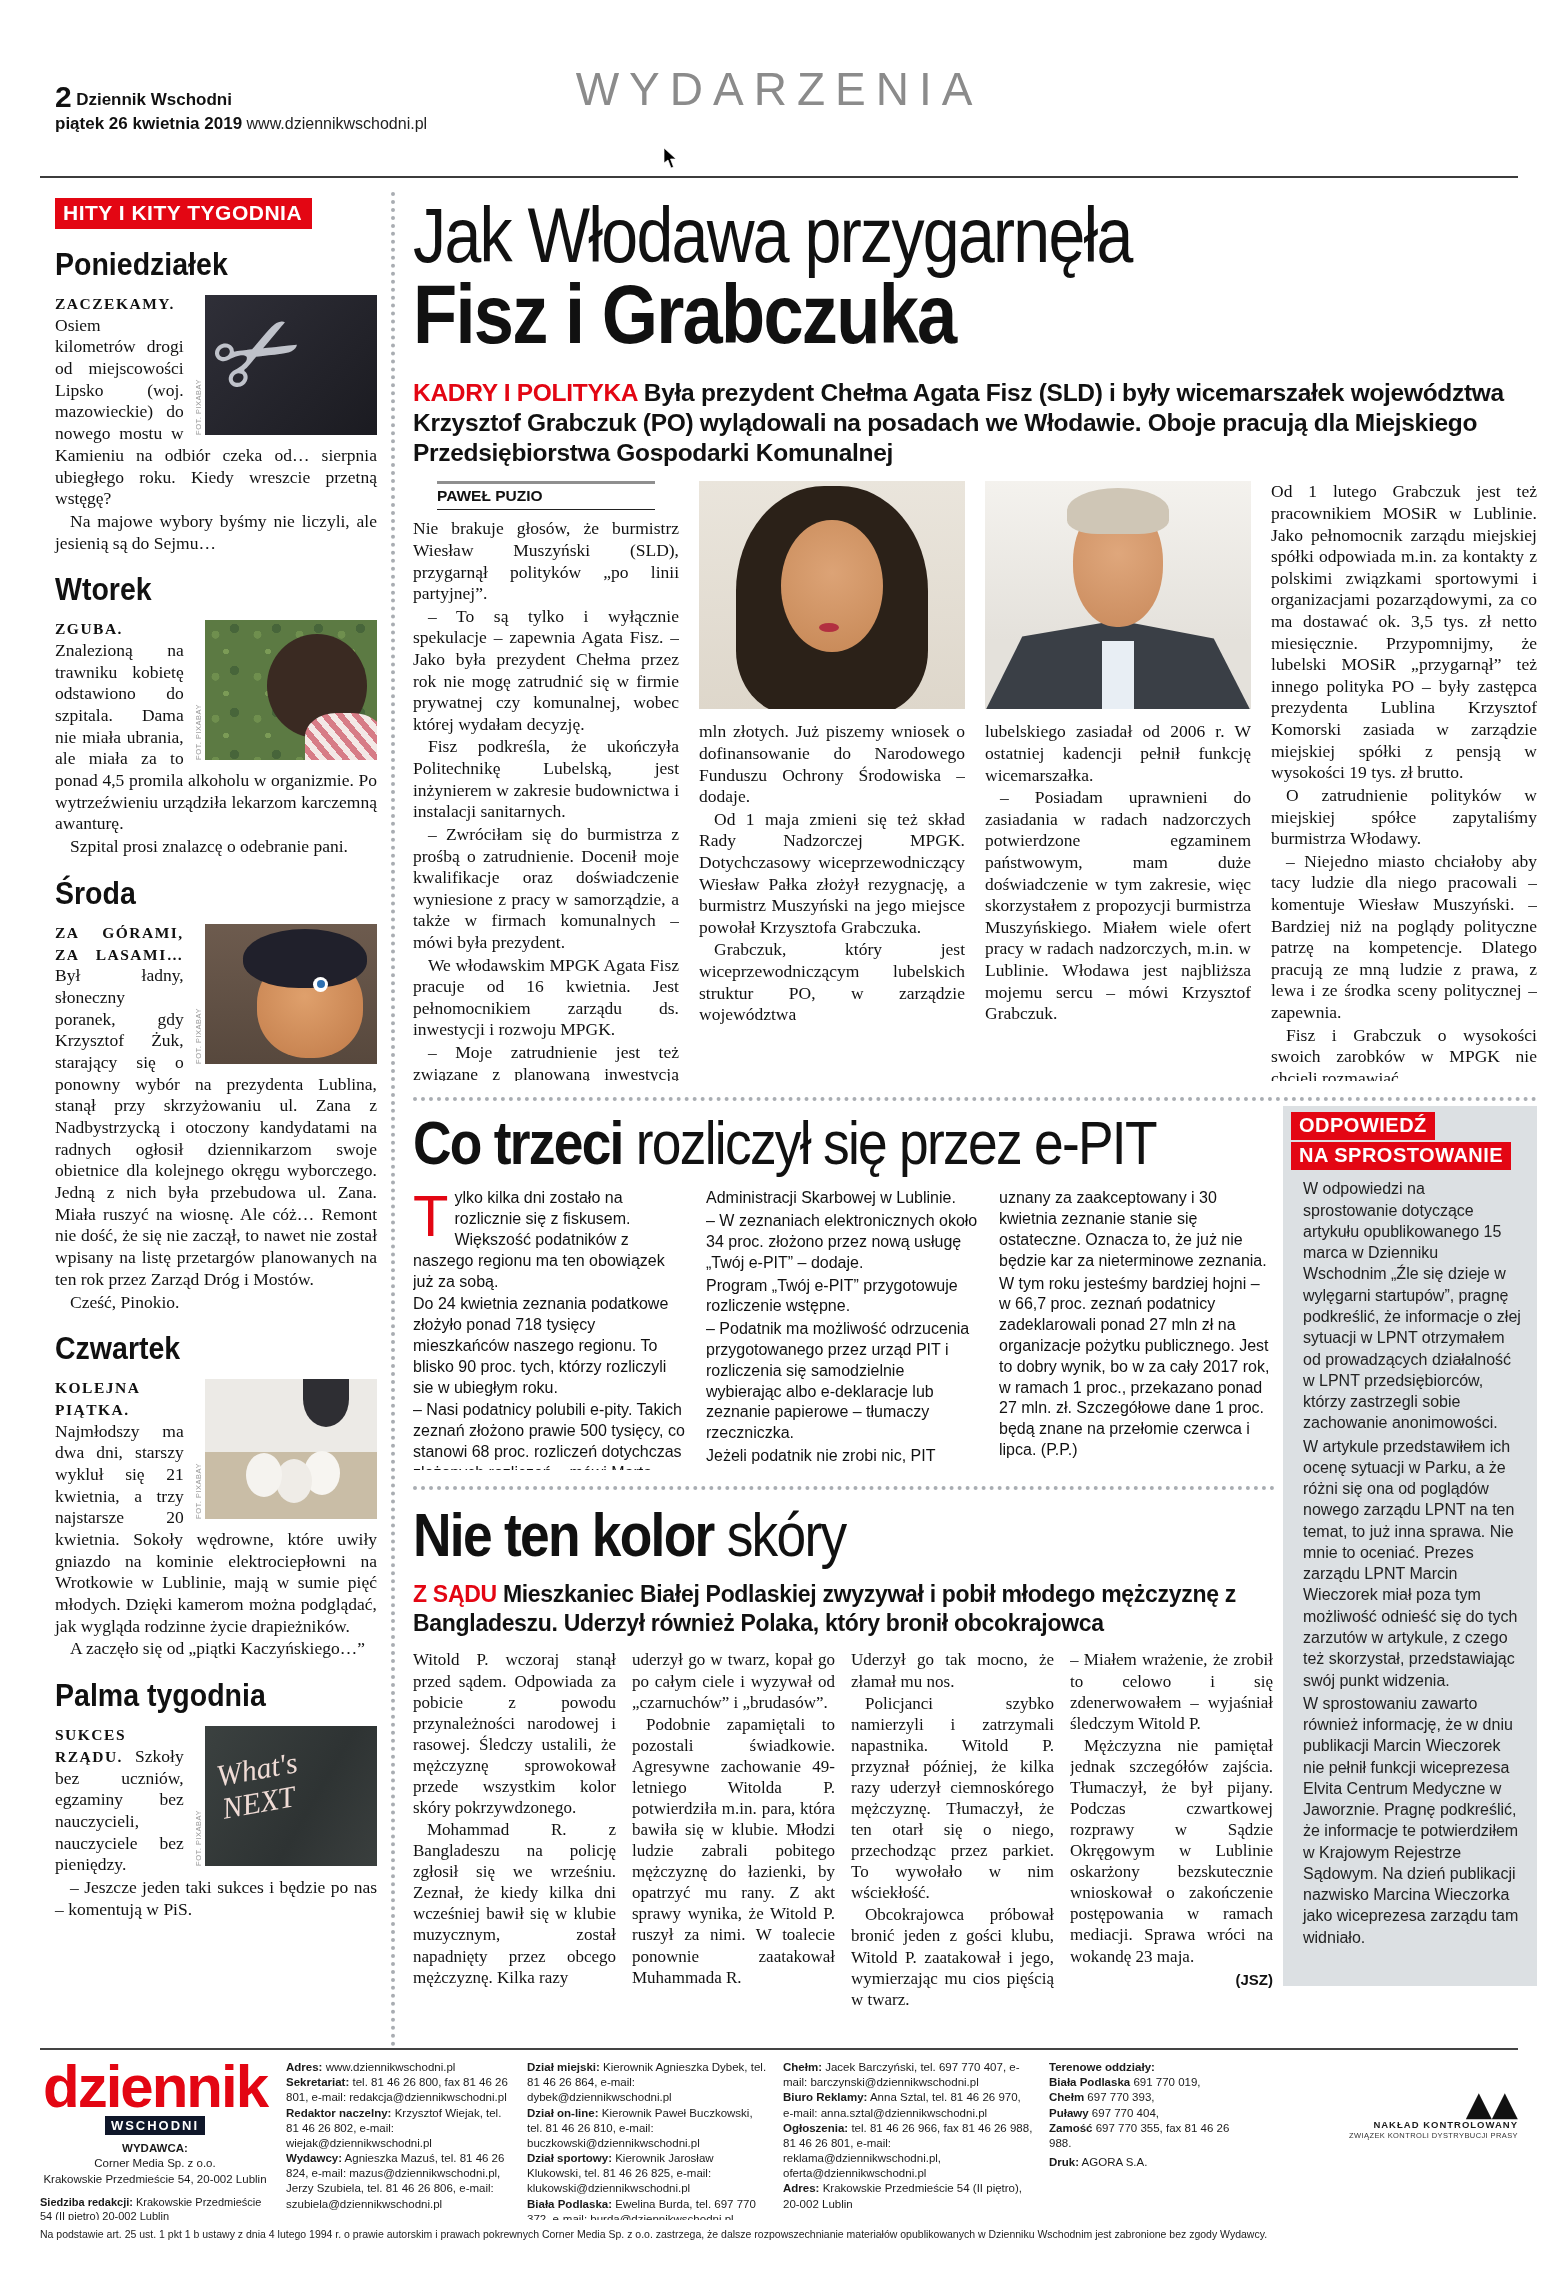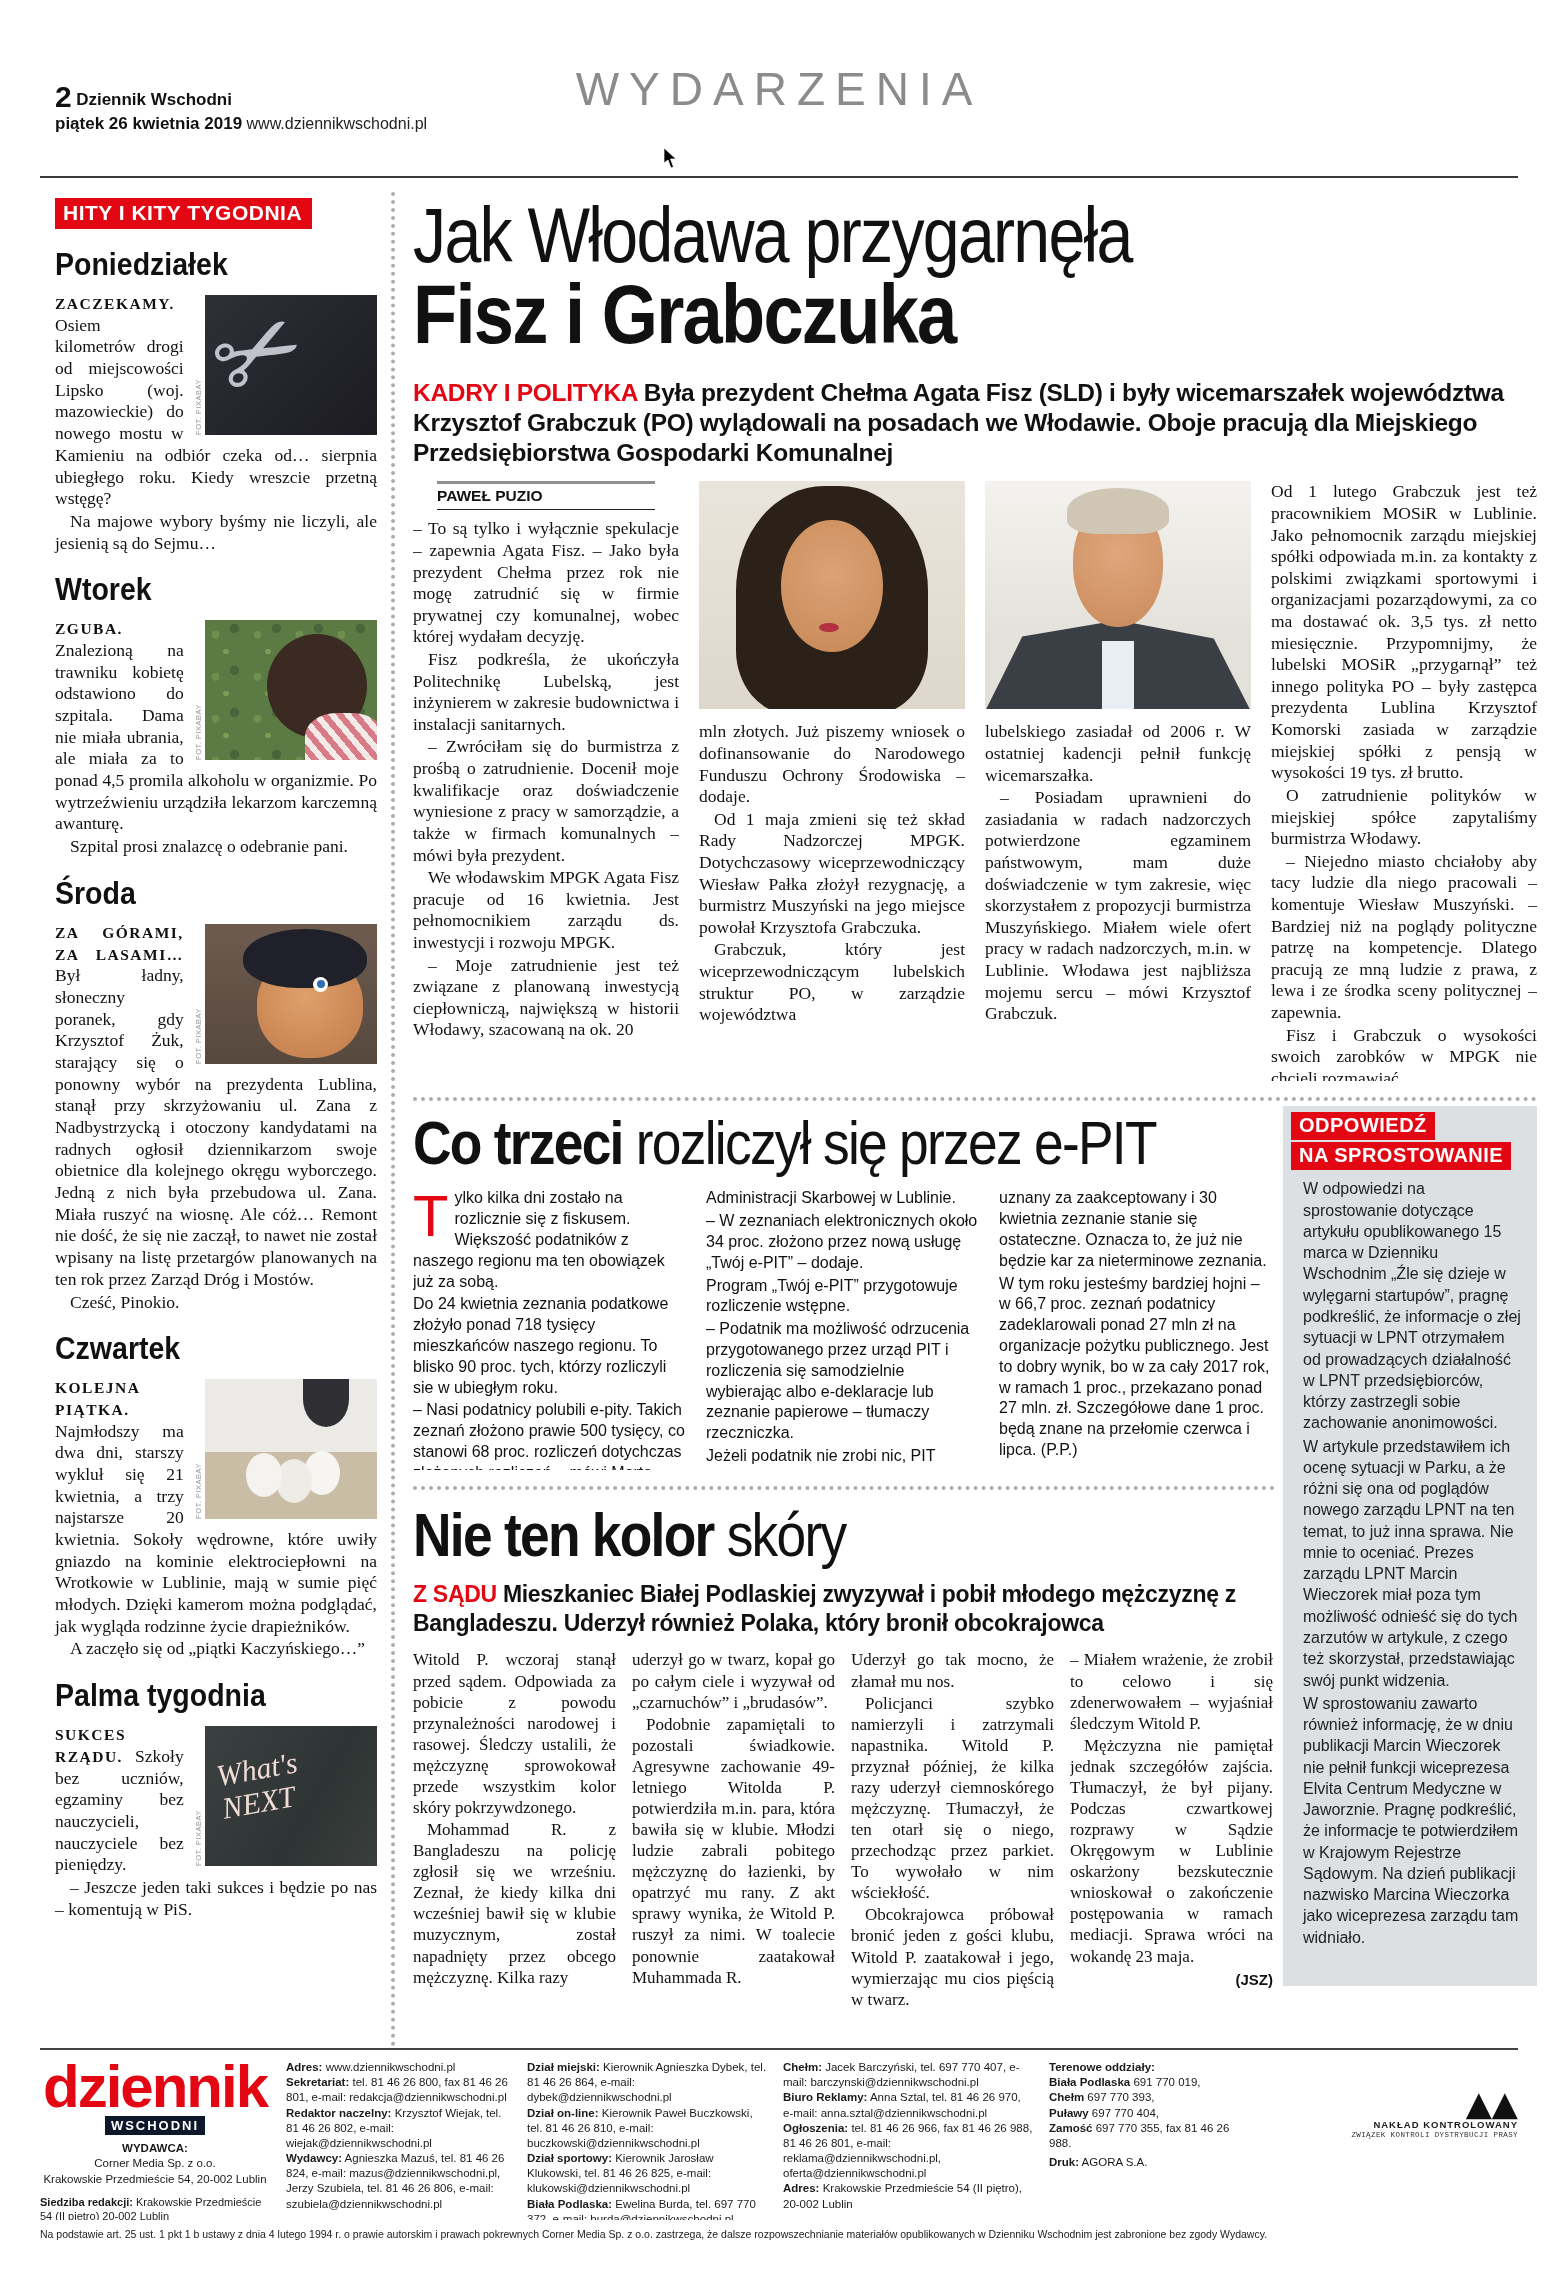--- a/index.html
+++ b/index.html
@@ -138,21 +138,21 @@
      font-weight:bold; font-size:13px; letter-spacing:2px; padding:1px 6px; margin-top:2px; text-transform:uppercase; }
   .f-pub { margin-top:6px; font-size:11.5px; }
   .f-hq { margin-top:8px; text-align:left; font-size:11px; }
   .f-c2 { width:225px; flex:0 0 225px; }
   .f-c3 { width:240px; flex:0 0 240px; }
   .f-c4 { width:250px; flex:0 0 250px; }
   .f-c5 { width:195px; flex:0 0 195px; }
   .f-stamp { flex:1; text-align:right; padding-top:28px; }
   .stamp-tree { font-size:34px; color:#111; line-height:.9; font-family:"DejaVu Sans",sans-serif; }
   .stamp-l1 { font-family:"Liberation Sans",sans-serif; font-weight:bold; font-size:9.5px; letter-spacing:1px; }
-  .stamp-l2 { font-family:Liberation Mono, monospace; font-size:7.5px; letter-spacing:.4px; color:#333; }
+  .stamp-l2 { font-family:Liberation Sans, sans-serif; font-size:7.5px; letter-spacing:.4px; color:#333; }
   .legal { margin:8px 40px 0 40px; font-family:"Liberation Sans",sans-serif; font-size:10.5px; color:#222; }
 </style>
 </head>
 <body>
 
 <div class="page">
 
   <div class="hdr">
     <div class="hdr-left">
       <div>
@@ -270,20 +270,21 @@
       </div>
 
       <div class="kicker-block">
         <span class="kicker">KADRY I POLITYKA</span><span> Była prezydent Chełma Agata Fisz (SLD) i były wicemarszałek województwa Krzysztof Grabczuk (PO) wylądowali na posadach we Włodawie. Oboje pracują dla Miejskiego Przedsiębiorstwa Gospodarki Komunalnej</span>
       </div>
 
       <div class="cols4">
         <div class="col">
           <div class="byline-box sans">PAWEŁ PUZIO</div>
           <div class="art">
+            <p>Nie brakuje głosów, że burmistrz Wiesław Muszyński (SLD), przygarnął polityków „po linii partyjnej”.</p>
             <p>– To są tylko i wyłącznie spekulacje – zapewnia Agata Fisz. – Jako była prezydent Chełma przez rok nie mogę zatrudnić się w firmie prywatnej czy komunalnej, wobec której wydałam decyzję.</p>
             <p>Fisz podkreśla, że ukończyła Politechnikę Lubelską, jest inżynierem w zakresie budownictwa i instalacji sanitarnych.</p>
             <p>– Zwróciłam się do burmistrza z prośbą o zatrudnienie. Docenił moje kwalifikacje oraz doświadczenie wyniesione z pracy w samorządzie, a także w firmach komunalnych – mówi była prezydent.</p>
             <p>We włodawskim MPGK Agata Fisz pracuje od 16 kwietnia. Jest pełnomocnikiem zarządu ds. inwestycji i rozwoju MPGK.</p>
             <p>– Moje zatrudnienie jest też związane z planowaną inwestycją ciepłowniczą, największą w historii Włodawy, szacowaną na ok. 20</p>
           </div>
         </div>
         <div class="col">
           <div class="photo col-photo ph-fisz">
             <div class="hair"></div>

